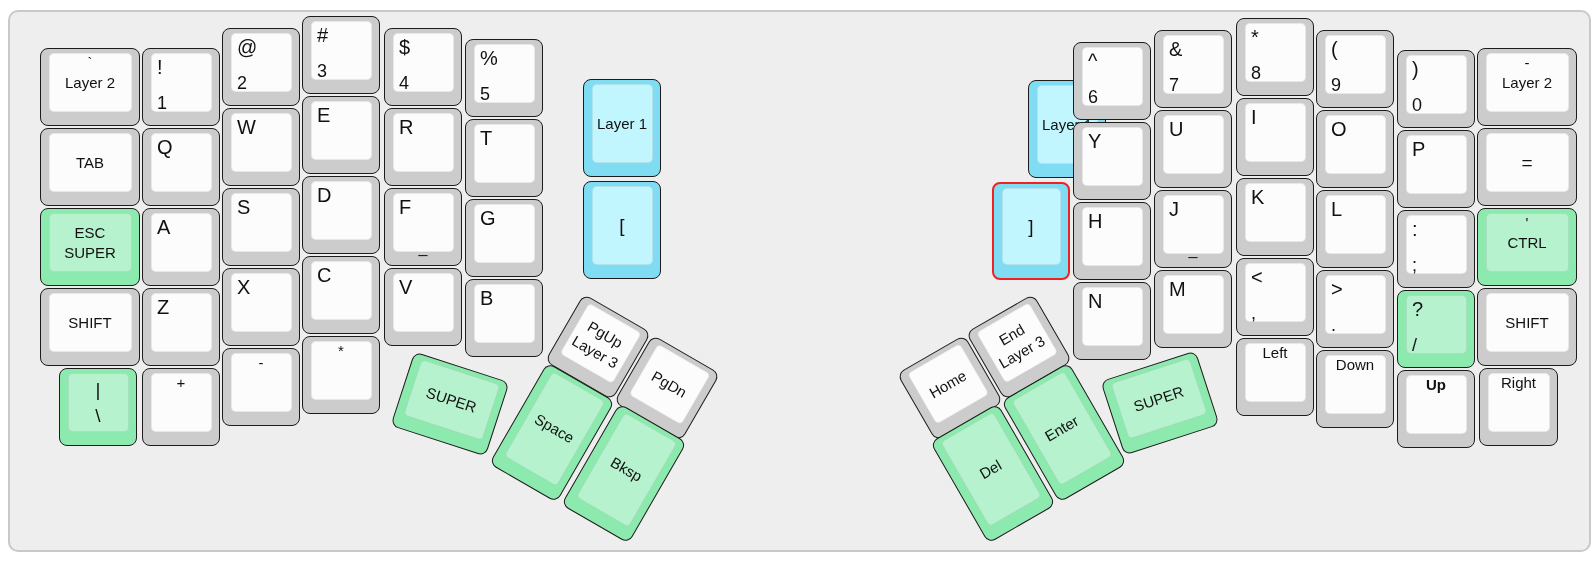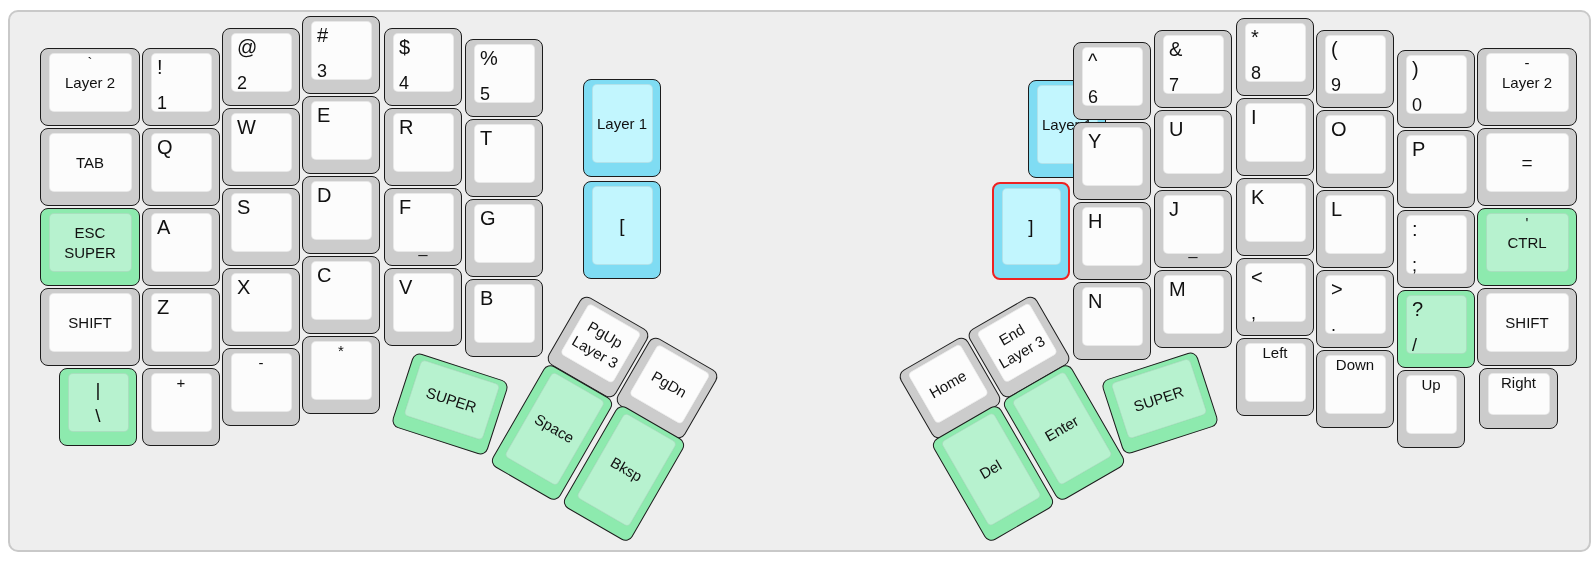--- a/index.html
+++ b/index.html
@@ -283,21 +283,21 @@
       <div class="key gray" style="left: 1397px; top: 210px; width: 78px; height: 78px;">
         <div class="cap"></div>
         <div class="lab tl">:</div>
         <div class="lab ml">;</div>
       </div>
       <div class="key green" style="left: 1397px; top: 290px; width: 78px; height: 78px;">
         <div class="cap"></div>
         <div class="lab tl">?</div>
         <div class="lab ml">/</div>
       </div>
-      <div class="key gray" style="left: 1397px; top: 370px; width: 68px; height: 78px;">
+      <div class="key gray" style="left: 1397px; top: 370px; width: 78px; height: 78px; font-weight: bold;">
         <div class="cap"></div>
         <div class="lab tc">Up</div>
       </div>
       <div class="key gray" style="left: 1477px; top: 48px; width: 100px; height: 78px;">
         <div class="cap"></div>
         <div class="lab tc">-</div>
         <div class="lab mc">Layer 2</div>
       </div>
       <div class="key gray" style="left: 1477px; top: 128px; width: 100px; height: 78px;">
         <div class="cap"></div>
@@ -305,21 +305,21 @@
       </div>
       <div class="key green" style="left: 1477px; top: 208px; width: 100px; height: 78px;">
         <div class="cap"></div>
         <div class="lab tc">'</div>
         <div class="lab mc">CTRL</div>
       </div>
       <div class="key gray" style="left: 1477px; top: 288px; width: 100px; height: 78px;">
         <div class="cap"></div>
         <div class="lab mc">SHIFT</div>
       </div>
-      <div class="key gray" style="left: 1479px; top: 368px; width: 79px; height: 61px;">
+      <div class="key gray" style="left: 1479px; top: 368px; width: 79px; height: 78px;">
         <div class="cap"></div>
         <div class="lab tc">Right</div>
       </div>
       <div class="key gray" style="left: 911px; top: 349px; width: 78px; height: 78px; transform: rotate(-30deg);">
         <div class="cap"></div>
         <div class="lab mc">Home</div>
       </div>
       <div class="key gray" style="left: 980px; top: 308px; width: 78px; height: 78px; transform: rotate(-30deg);">
         <div class="cap"></div>
         <div class="lab mc">End

